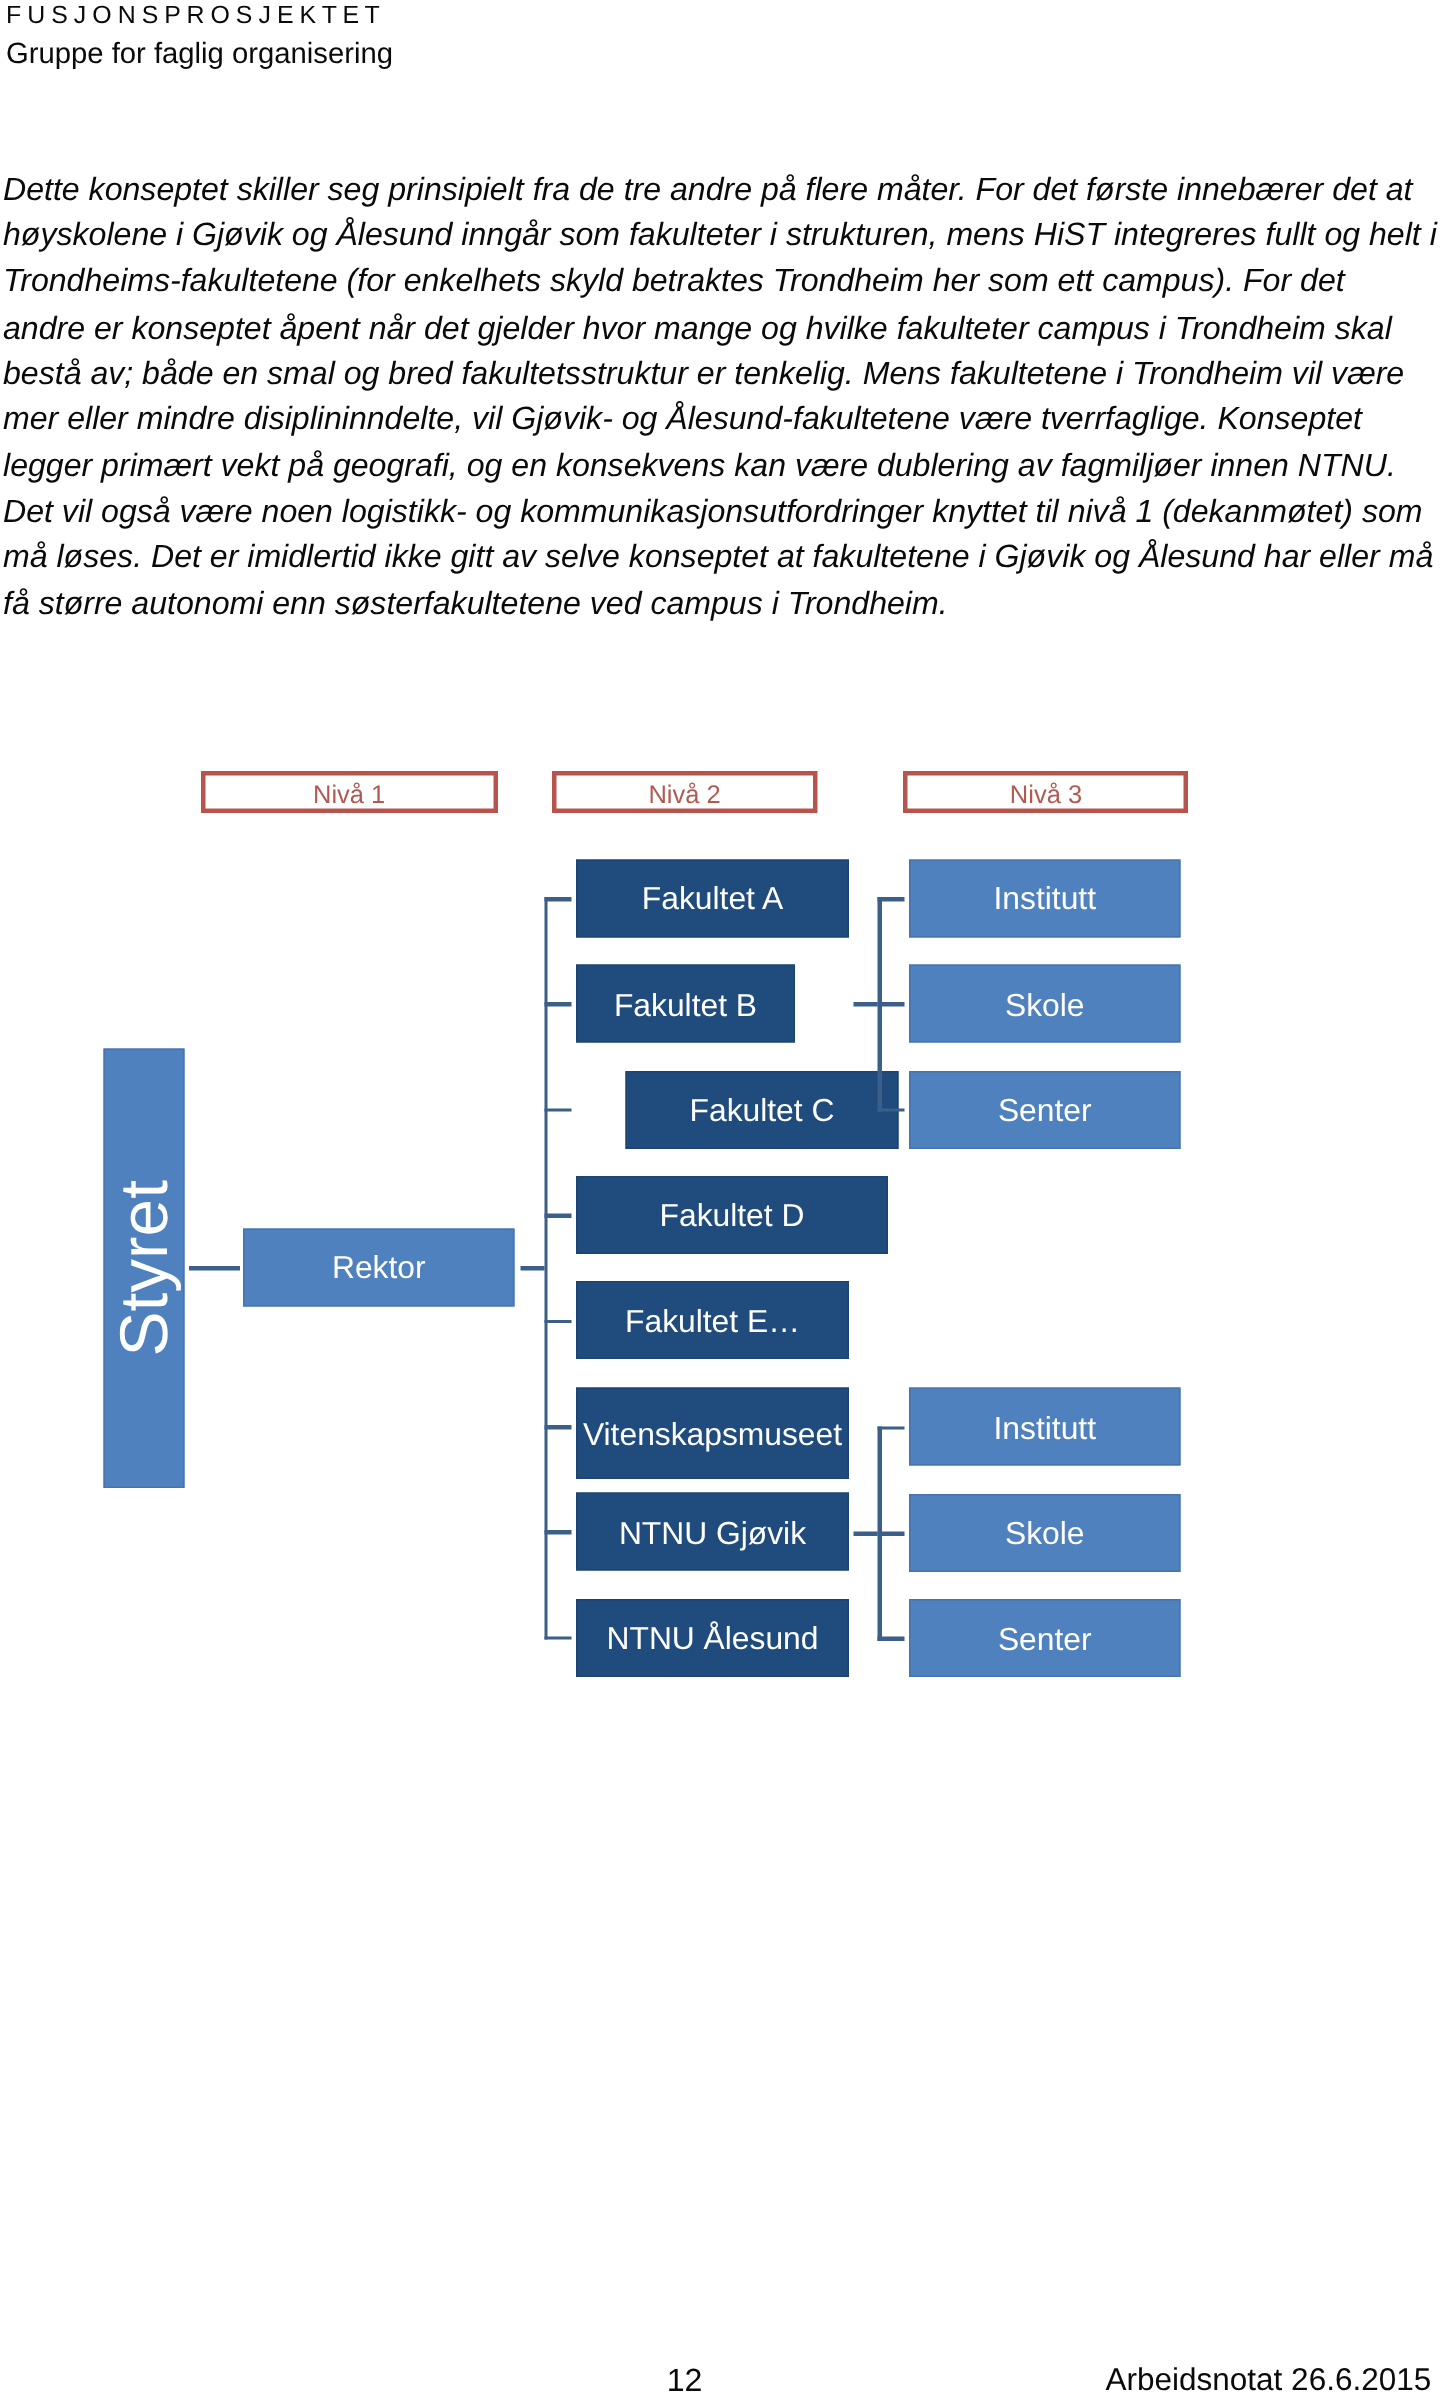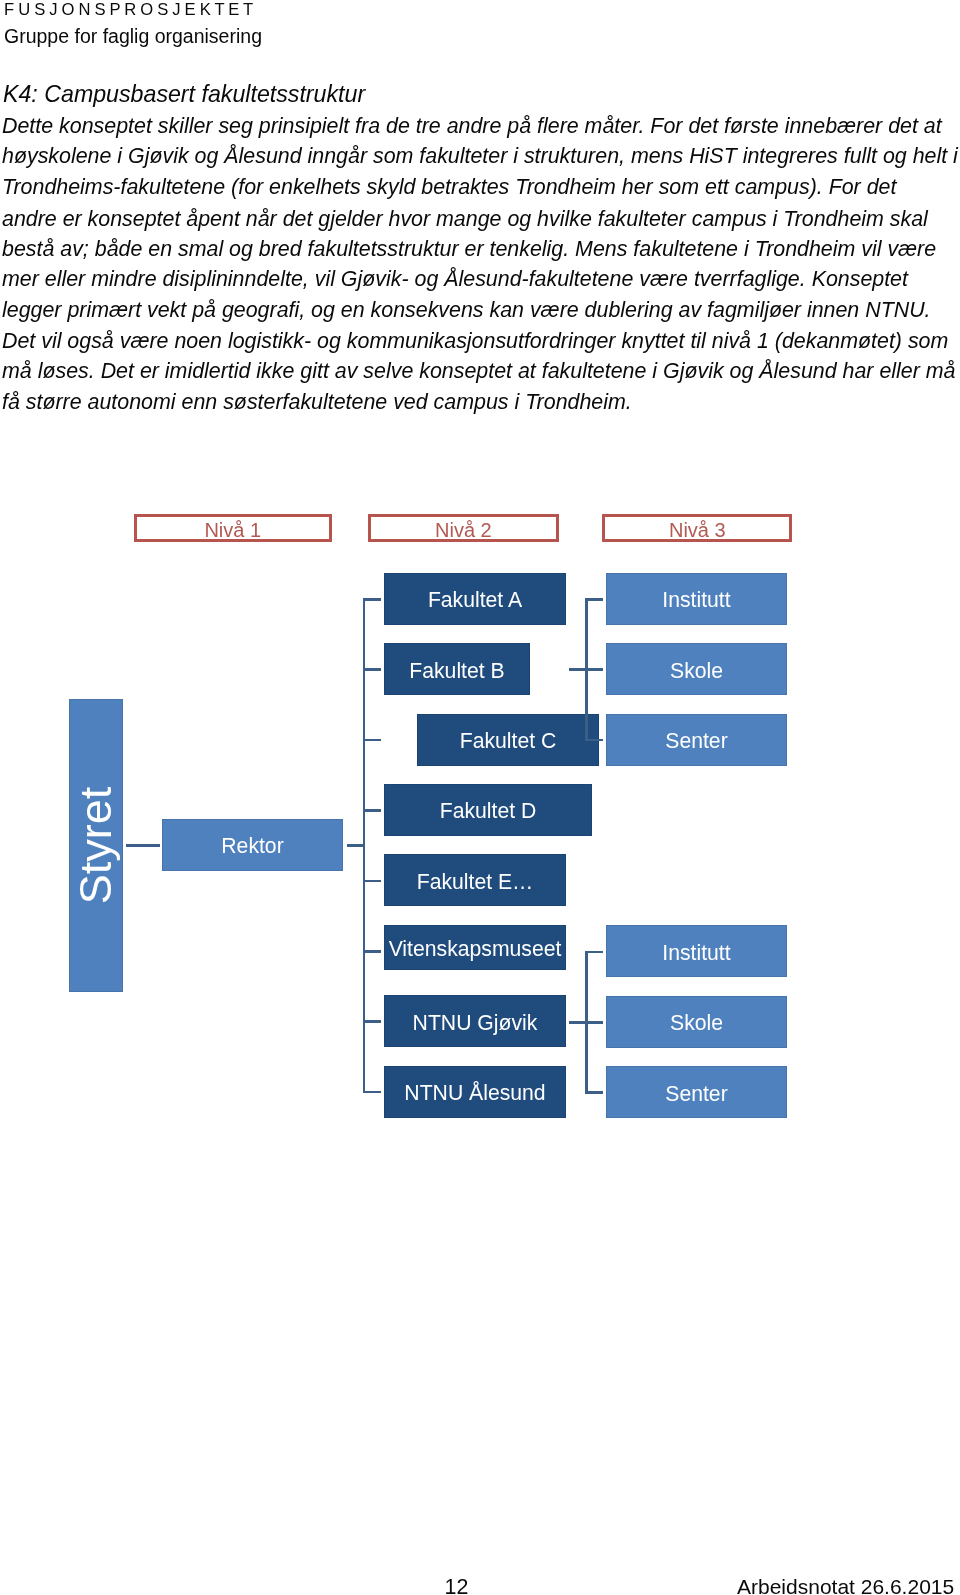--- a/index.html
+++ b/index.html
@@ -37,21 +37,21 @@
   }
 
   
   .diagram { position:absolute; left:0; top:0; width:960px; height:1595px; opacity:0.999; }
 
   .lvl {
     position:absolute; box-sizing:border-box; opacity:0.999;
     border:3px solid #b8544e;
     background:rgba(255,255,255,0.999);
     color:#b25a52;
-    font-size:20px;
+    font-size:17px;
     display:flex; align-items:center; justify-content:center;
     line-height:1; padding-top:3px;
   }
 
   .box {
     position:absolute; box-sizing:border-box; opacity:0.999;
     display:flex; align-items:center; justify-content:center;
     color:#ffffff; font-size:21.2px;
     text-align:center; line-height:1; padding-top:2px;
   }
@@ -83,48 +83,47 @@
   }
 </style>
 </head>
 <body>
 
 <div class="page">
 
   <div class="hdr-line1">F U S J O N S P R O S J E K T E T</div>
   <div class="hdr-line2">Gruppe for faglig organisering</div>
 
-  <div class="doc-title">K4: Campusbasert fakultetsstruktur</div>
   <div class="body-text" id="body-text">
       <div class="bline" style="top: 115.7px;">Dette konseptet skiller seg prinsipielt fra de tre andre på flere måter. For det første innebærer det at</div>
       <div class="bline" style="top: 146.41px;">høyskolene i Gjøvik og Ålesund inngår som fakulteter i strukturen, mens HiST integreres fullt og helt i</div>
       <div class="bline" style="top: 177.12px;">Trondheims-fakultetene (for enkelhets skyld betraktes Trondheim her som ett campus). For det</div>
       <div class="bline" style="top: 209px;">andre er konseptet åpent når det gjelder hvor mange og hvilke fakulteter campus i Trondheim skal</div>
       <div class="bline" style="top: 238.54px;">bestå av; både en smal og bred fakultetsstruktur er tenkelig. Mens fakultetene i Trondheim vil være</div>
       <div class="bline" style="top: 269.25px;">mer eller mindre disiplininndelte, vil Gjøvik- og Ålesund-fakultetene være tverrfaglige. Konseptet</div>
       <div class="bline" style="top: 299.96px;">legger primært vekt på geografi, og en konsekvens kan være dublering av fagmiljøer innen NTNU.</div>
       <div class="bline" style="top: 330.67px;">Det vil også være noen logistikk- og kommunikasjonsutfordringer knyttet til nivå 1 (dekanmøtet) som</div>
       <div class="bline" style="top: 361.38px;">må løses. Det er imidlertid ikke gitt av selve konseptet at fakultetene i Gjøvik og Ålesund har eller må</div>
       <div class="bline" style="top: 392.09px;">få større autonomi enn søsterfakultetene ved campus i Trondheim.</div>
     </div>
 
   <div class="diagram" id="diagram">
       <div class="lvl" style="left:134px;top:513.8px;width:197.5px;height:28.5px;">Nivå 1</div>
-      <div class="lvl" style="left:367.9px;top:513.8px;width:191px;height:28.5px;">Nivå 2</div>
+      <div class="lvl" style="left:367.9px;top:513.8px;width:177px;height:28.5px;">Nivå 2</div>
       <div class="lvl" style="left:602.3px;top:513.8px;width:190px;height:28.5px;text-align:center;">Nivå 3</div>
       <div class="styret" style="left:69px;top:699px;width:54px;height:293px;">
         <span>Styret</span>
       </div>
       <div class="box dark" style="left:384px;top:572.7px;width:182px;height:52.2px;">Fakultet A</div>
       <div class="box mid" style="left:162px;top:819px;width:181px;height:52px;">Rektor</div>
       <div class="box dark" style="left:384px;top:643.1px;width:146px;height:52.2px;">Fakultet B</div>
       <div class="box dark" style="left:384px;top:713.5px;width:182px;height:52.2px;margin-left:33px;">Fakultet C</div>
       <div class="box dark" style="left:384px;top:783.9000000000001px;width:208px;height:52.2px;">Fakultet D</div>
       <div class="box dark" style="left:384px;top:854.3000000000001px;width:182px;height:52.2px;">Fakultet E…</div>
-      <div class="box dark" style="left:384px;top:924.7px;width:182px;height:45px;">Vitenskapsmuseet</div>
+      <div class="box dark" style="left:384px;top:924.7px;width:182px;height:61px;">Vitenskapsmuseet</div>
       <div class="box dark" style="left:384px;top:995.1000000000001px;width:182px;height:52.2px;">NTNU Gjøvik</div>
       <div class="box dark" style="left:384px;top:1065.5px;width:182px;height:52.2px;">NTNU Ålesund</div>
       <div class="box mid" style="left:606px;top:572.7px;width:181px;height:52.2px;">Institutt</div>
       <div class="box mid" style="left:606px;top:643.1px;width:181px;height:52.2px;">Skole</div>
       <div class="box mid" style="left:606px;top:713.5px;width:181px;height:52.2px;">Senter</div>
       <div class="box mid" style="left:606px;top:925.3px;width:181px;height:52.2px;">Institutt</div>
       <div class="box mid" style="left:606px;top:995.6999999999999px;width:181px;height:52.2px;">Skole</div>
       <div class="box mid" style="left:606px;top:1066.1px;width:181px;height:52.2px;">Senter</div>
       <div class="ln" style="left:125.6px;top:844.2px;width:34.4px;height:2.6px;"></div>
       <div class="ln" style="left:347px;top:844.2px;width:16px;height:2.6px;"></div>

